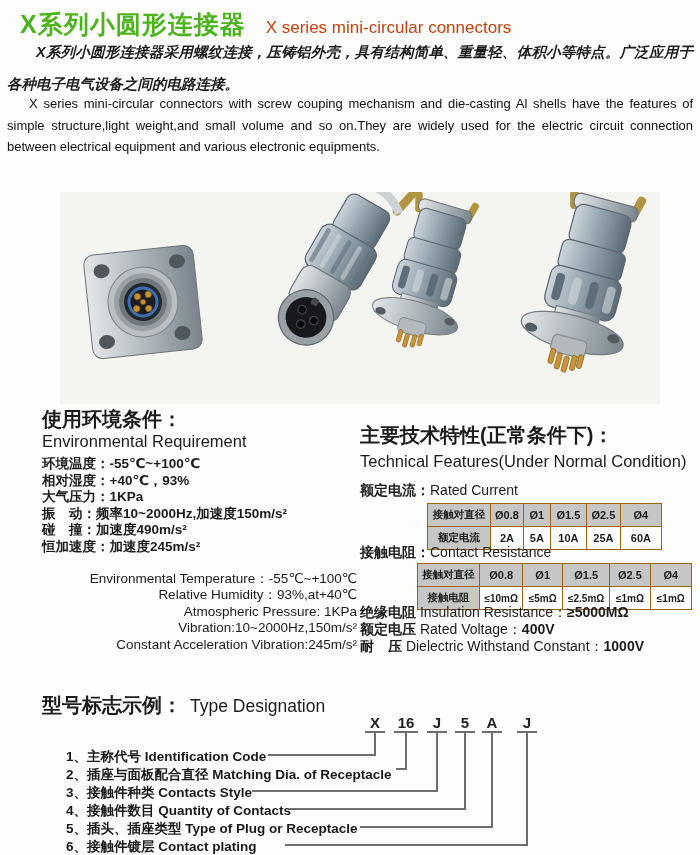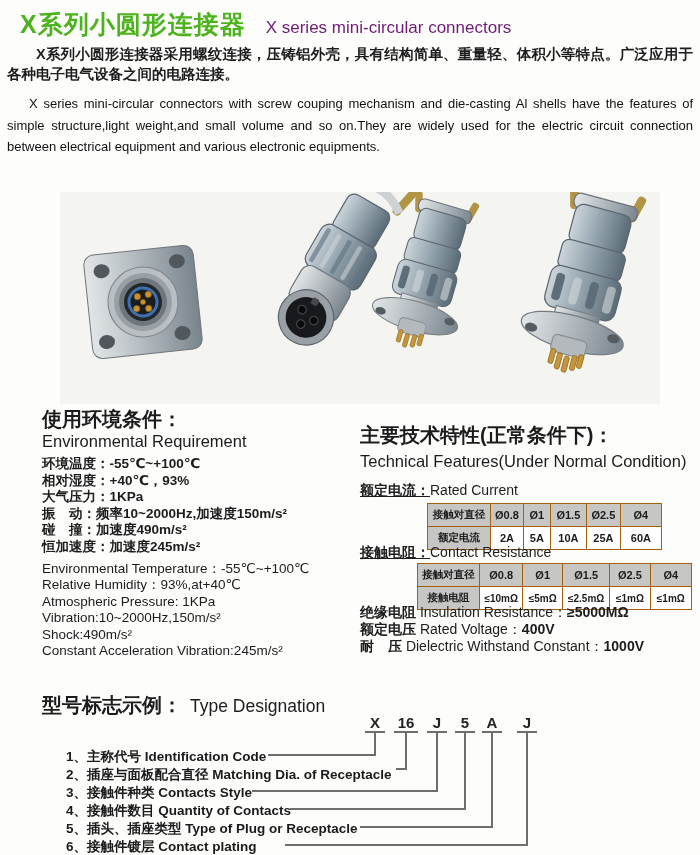--- a/index.html
+++ b/index.html
@@ -2,47 +2,47 @@
 <html><head>
 <meta charset="utf-8">
 <style>
   html,body{margin:0;padding:0;background:#e9e9e9;}
   .page{position:relative;width:700px;height:855px;background:#fdfdfc;
         font-family:"Liberation Sans","DejaVu Sans",sans-serif;color:#1c1c1c;overflow:hidden;}
 
   
   .title-row{position:absolute;left:20px;top:8px;display:flex;align-items:baseline;gap:20px;white-space:nowrap;}
   .title-zh{font-size:25px;font-weight:bold;color:#4cb31d;letter-spacing:1px;}
-  .title-en{font-size:17px;color:#701a75;}
-
-  
-  .intro-zh{position:absolute;left:7px;right:7px;top:44px;font-size:14.5px;font-weight:bold;
-            line-height:20px;text-indent:2em;text-align:justify;}
+  .title-en{font-size:17px;color:#c2410c;}
+
+  
+  .intro-zh{position:absolute;left:7px;right:7px;top:36px;font-size:14.5px;font-weight:bold;
+            line-height:32px;text-indent:2em;text-align:justify;font-style:italic;}
   .intro-en{position:absolute;left:7px;right:7px;top:93px;font-size:13px;line-height:21.5px;
             text-indent:1.7em;text-align:justify;color:#111;}
 
   
   .photo-strip{position:absolute;left:60px;top:192px;width:600px;height:212px;background:#f4f4f1;}
 
   
   .sec-h-zh{font-size:20px;font-weight:bold;line-height:22px;white-space:nowrap;}
   .sec-h-en{font-size:16.5px;line-height:19px;margin-top:2px;white-space:nowrap;}
 
   
   .env{position:absolute;left:42px;top:408px;width:315px;}
   .env .specs-zh{margin-top:5px;}
-  .env .specs-en{margin-top:6px;}
+  .env .specs-en{margin-top:16px;text-align:right;}
   .spec-zh{font-size:13.5px;font-weight:bold;line-height:16.5px;white-space:nowrap;}
   .spec-en{font-size:13.5px;line-height:16.4px;white-space:nowrap;}
 
   
   .tech{position:absolute;left:360px;top:424px;width:332px;height:260px;}
   .tech .abs{position:absolute;left:0;}
   .mix-label{font-size:14px;white-space:nowrap;}
-  .mix-label .zh{font-weight:bold;text-decoration:underline;}
+  .mix-label .zh{font-weight:bold;}
   table.spec{border-collapse:collapse;table-layout:fixed;}
   table.spec td{border:1px solid #a16207;text-align:center;vertical-align:middle;
                 padding:4px;white-space:nowrap;overflow:hidden;}
   td.hd{background:#c6c7c5;font-weight:bold;font-size:10.5px;}
   td.num{background:#c6c7c5;font-weight:bold;font-size:11px;}
   td.val{background:#ffffff;font-weight:bold;font-size:11px;}
   td.val2{background:#ffffff;font-weight:bold;font-size:10px;}
   .tech-lines .tl{font-size:14px;line-height:17px;white-space:nowrap;}
   .tech-lines .zh{font-weight:bold;}
   .tech-lines .val{font-weight:bold;}
@@ -182,21 +182,20 @@
       <div class="spec-zh">大气压力：1KPa</div>
       <div class="spec-zh">振　动：频率10~2000Hz,加速度150m/s²</div>
       <div class="spec-zh">碰　撞：加速度490m/s²</div>
       <div class="spec-zh">恒加速度：加速度245m/s²</div>
     </div>
     <div class="specs-en">
       <div class="spec-en">Environmental Temperature：-55℃~+100℃</div>
       <div class="spec-en">Relative Humidity：93%,at+40℃</div>
       <div class="spec-en">Atmospheric Pressure: 1KPa</div>
       <div class="spec-en">Vibration:10~2000Hz,150m/s²</div>
-      <div class="spec-en">Shock:490m/s²</div>
       <div class="spec-en">Constant Acceleration Vibration:245m/s²</div>
     </div>
   </div>
 
   <div class="tech">
     <div class="abs sec-h-zh" style="top:0">主要技术特性(正常条件下)：</div>
     <div class="abs sec-h-en" style="top:26px">Technical Features(Under Normal Condition)</div>
 
     <div class="abs mix-label" style="top:58px">
       <span class="zh">额定电流：</span><span>Rated Current</span>

